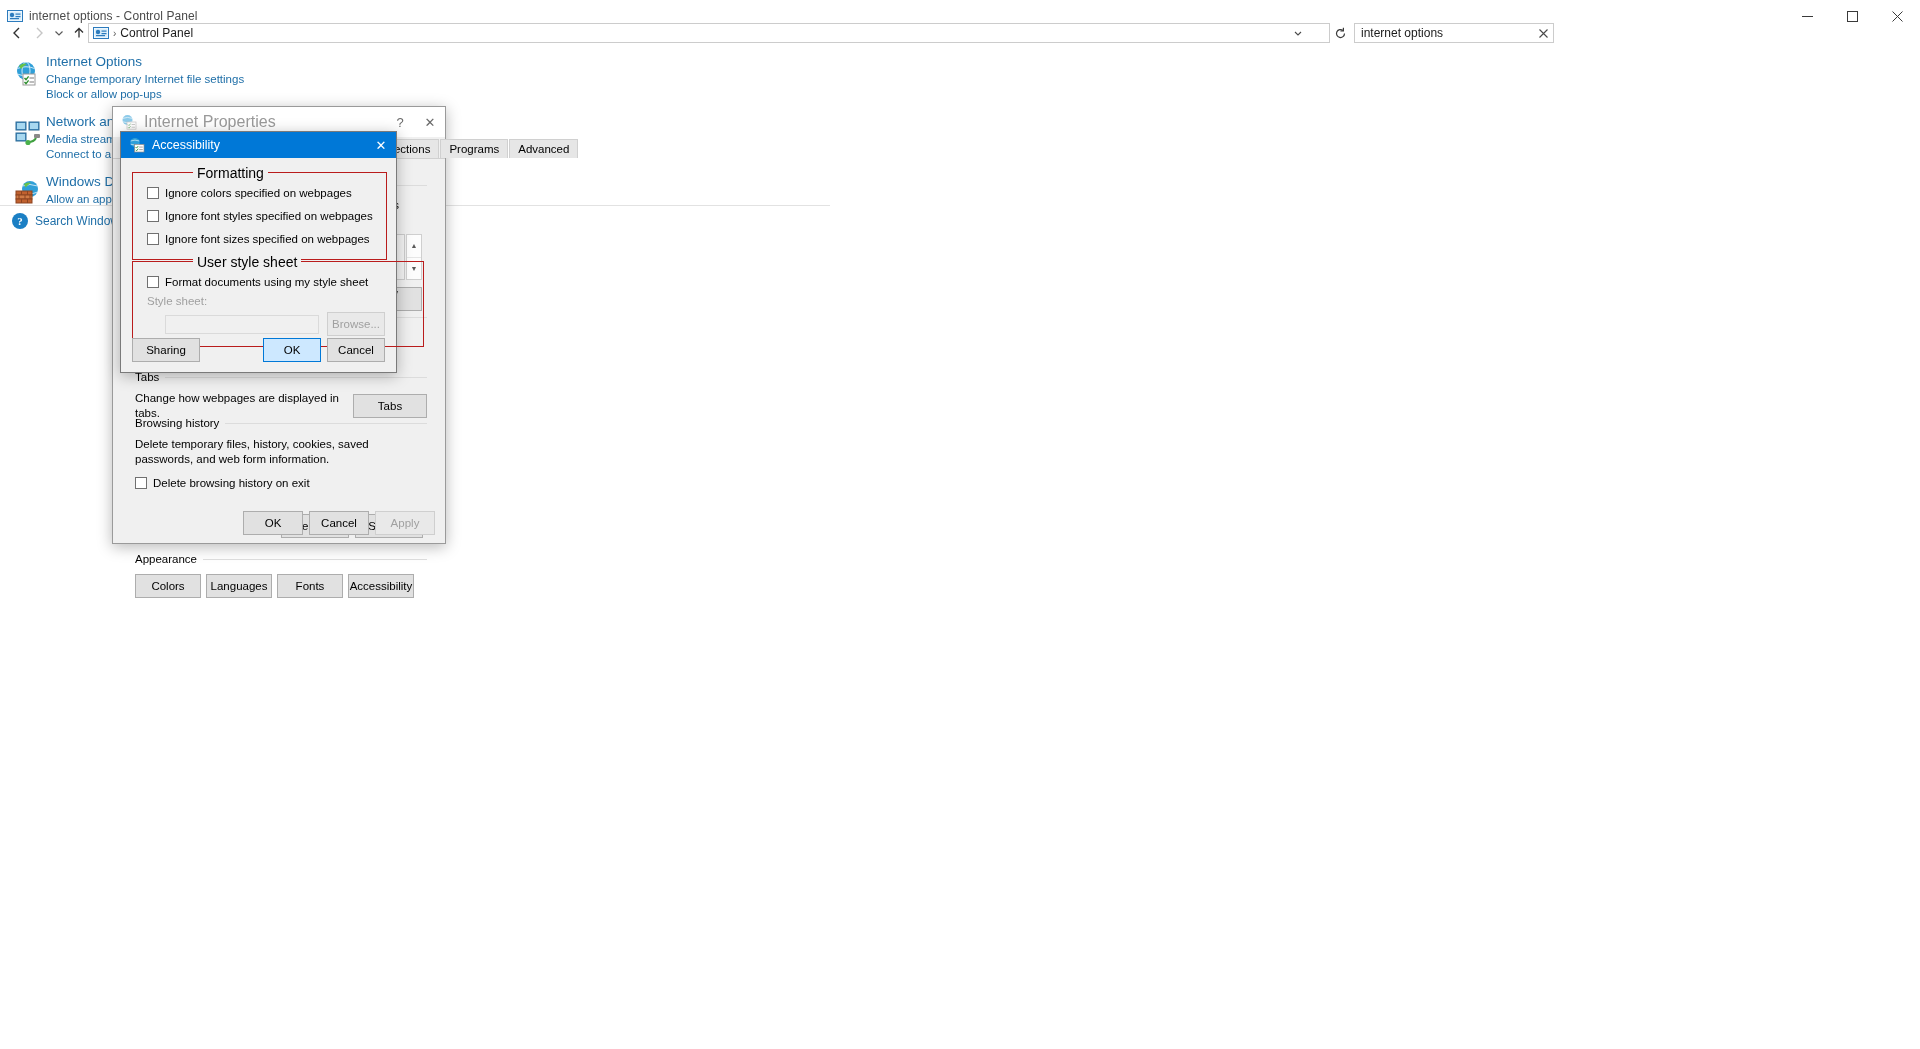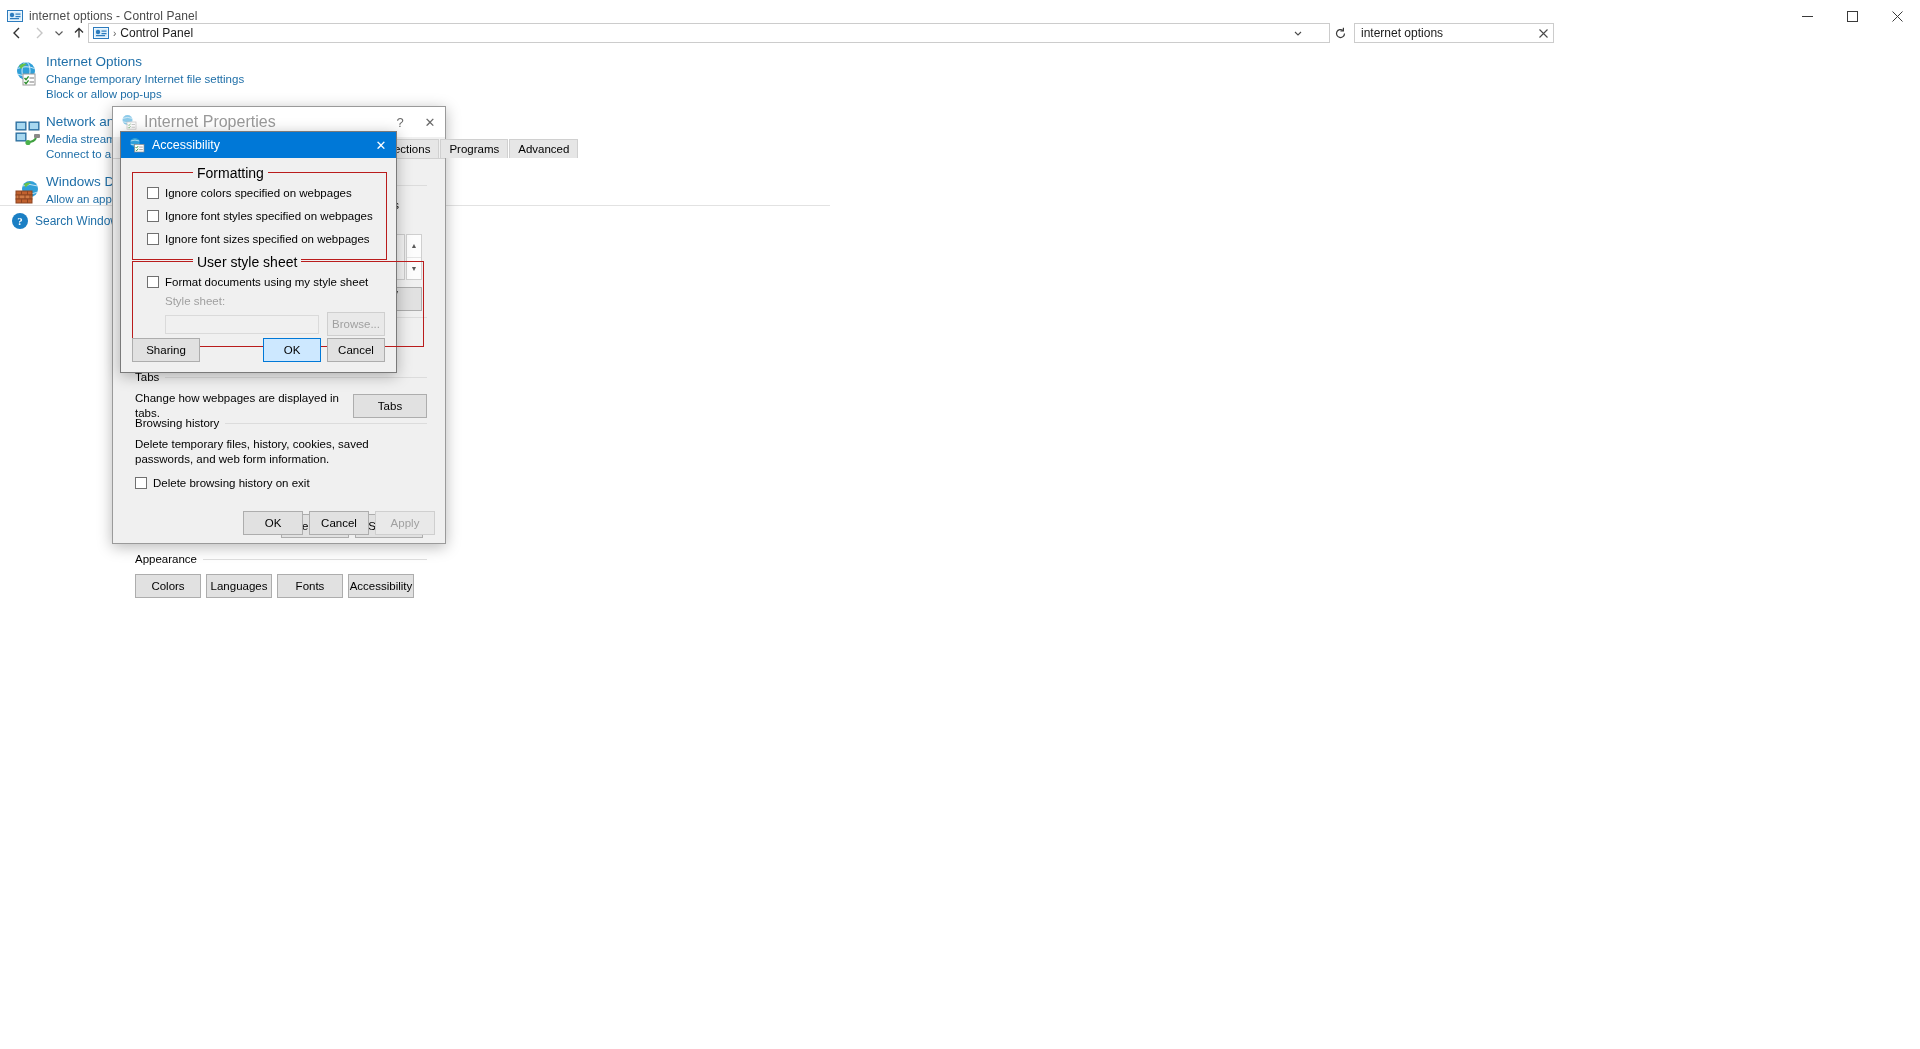--- a/index.html
+++ b/index.html
@@ -532,21 +532,21 @@
       </div>
     </div>
 
     <div class="groupbox" style="position:absolute; left:11px; top:103px; width:292px;">
       <span class="gb-legend">User style sheet</span>
       <div class="gb-frame" style="padding:13px 10px 10px 14px;">
         <div class="cbrow" style="margin-bottom:5px;">
           <span class="cbox"></span>
           <span class="cblabel">Format documents using my style sheet</span>
         </div>
-        <div class="static dim" style="margin-left:18px; margin-bottom:3px;">Style sheet:</div>
+        <div class="static dim" style="margin-bottom:3px;">Style sheet:</div>
         <div style="display:flex; align-items:center; gap:8px; margin-left:18px;">
           <span class="tinput disabled" style="width:154px;"></span>
           <span class="btn disabled" style="width:58px;">Browse...</span>
         </div>
       </div>
     </div>
 
     <div style="position:absolute; left:11px; right:11px; bottom:10px; display:flex; align-items:center;">
       <span class="btn" style="width:68px">Sharing</span>
       <span style="flex:1"></span>

